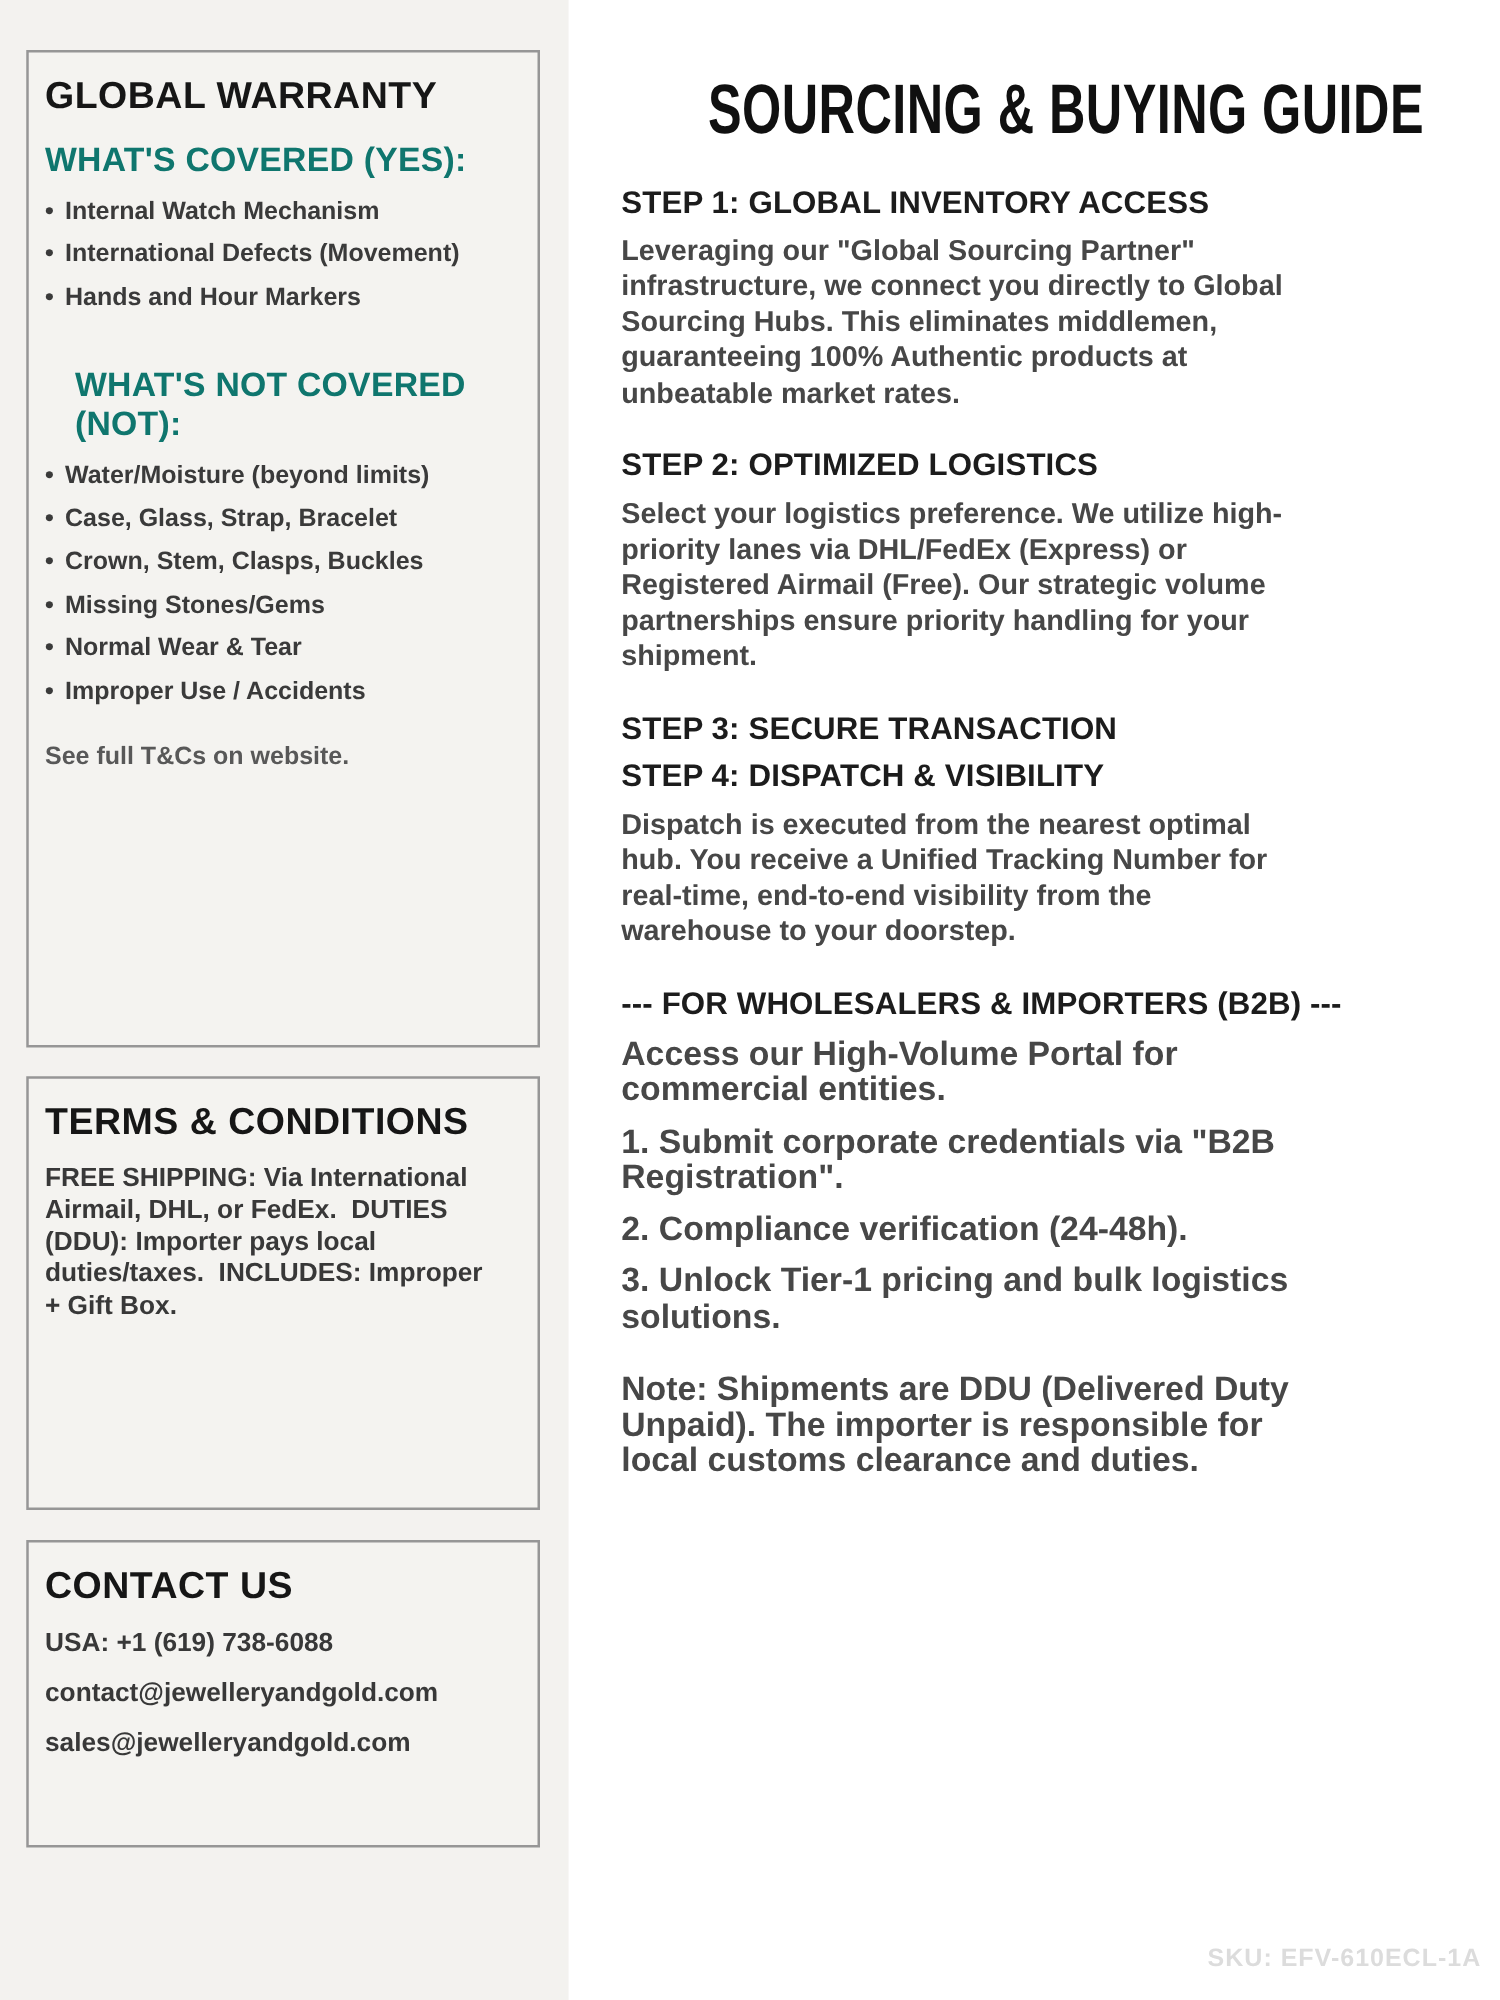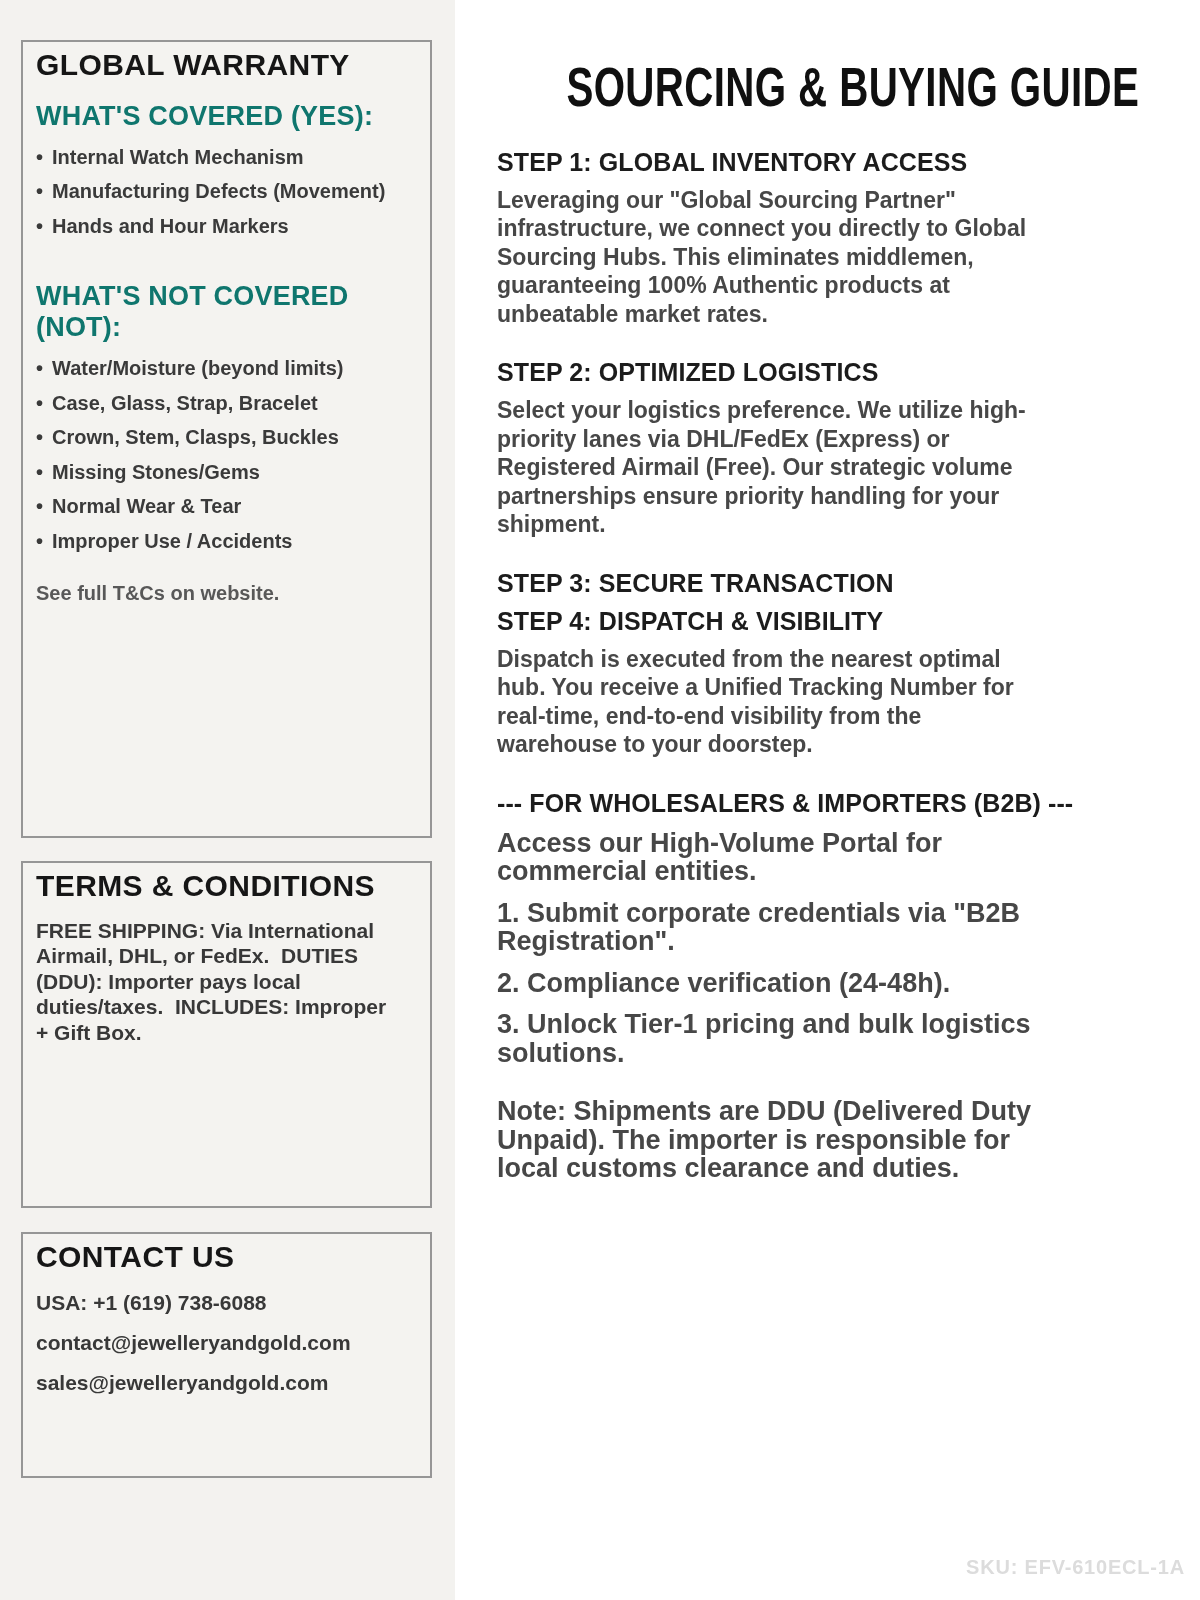--- a/index.html
+++ b/index.html
@@ -10,34 +10,34 @@
     -webkit-font-smoothing:antialiased;
   }
   
   .sidebar{
     position:absolute;left:0;top:0;width:455px;height:1600px;
     background:#f3f2ef;
   }
   .box{
     position:absolute;left:21px;width:411px;box-sizing:border-box;
     border:2px solid #969696;background:#f4f3f0;
-    padding:6px 16px 0 13px;
+    padding:18px 16px 0 13px;
   }
   #box-warranty{top:40px;height:798px;}
   #box-terms{top:861px;height:347px;}
   #box-contact{top:1232px;height:246px;}
   .box-title{
     margin:0;font-size:30px;font-weight:800;color:#161616;
     letter-spacing:0.4px;line-height:1.15;
   }
   .sub-heading{
     margin:18px 0 8px 0;font-size:27px;font-weight:700;color:#0f766e;
     letter-spacing:0.2px;
   }
-  .sub-heading.second{margin-top:38px;}
+  .sub-heading.second{margin-top:38px;margin-left:24px;}
   ul.bullet-list{list-style:none;margin:0;padding:0;}
   ul.bullet-list li{
     font-size:20px;font-weight:600;color:#3a3a3a;line-height:34.5px;
     white-space:nowrap;
   }
   ul.bullet-list li::before{content:"•";margin-right:9px;color:#3a3a3a;}
   .footnote{
     margin:24px 0 0 0;font-size:20px;font-weight:700;color:#585858;
   }
   .terms-body{
@@ -87,21 +87,21 @@
 
 <div class="page">
 
   <aside class="sidebar">
 
     <section class="box" id="box-warranty">
       <h2 class="box-title">GLOBAL WARRANTY</h2>
       <h3 class="sub-heading">WHAT'S COVERED (YES):</h3>
       <ul class="bullet-list">
         <li>Internal Watch Mechanism</li>
-        <li>Manufacturing Defects (Movement)</li>
+        <li>International Defects (Movement)</li>
         <li>Hands and Hour Markers</li>
       </ul>
       <h3 class="sub-heading second">WHAT'S NOT COVERED (NOT):</h3>
       <ul class="bullet-list">
         <li>Water/Moisture (beyond limits)</li>
         <li>Case, Glass, Strap, Bracelet</li>
         <li>Crown, Stem, Clasps, Buckles</li>
         <li>Missing Stones/Gems</li>
         <li>Normal Wear &amp; Tear</li>
         <li>Improper Use / Accidents</li>

